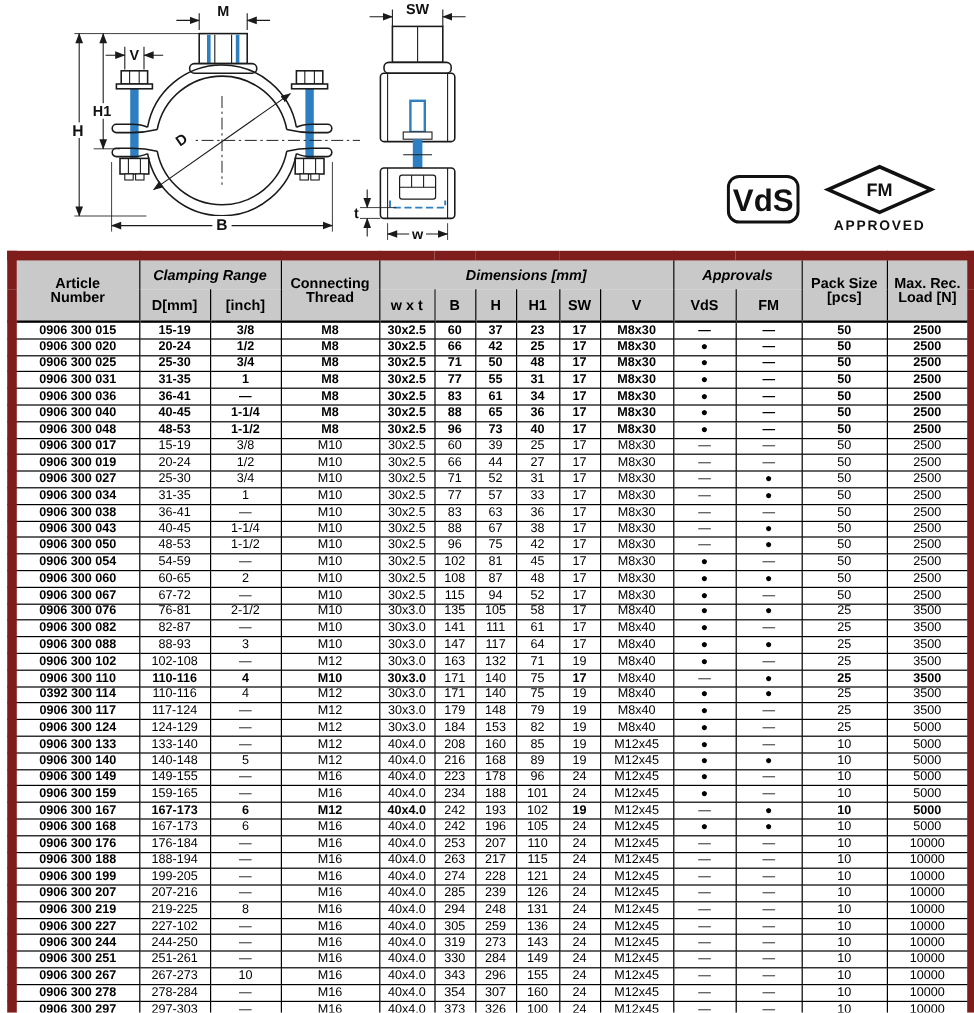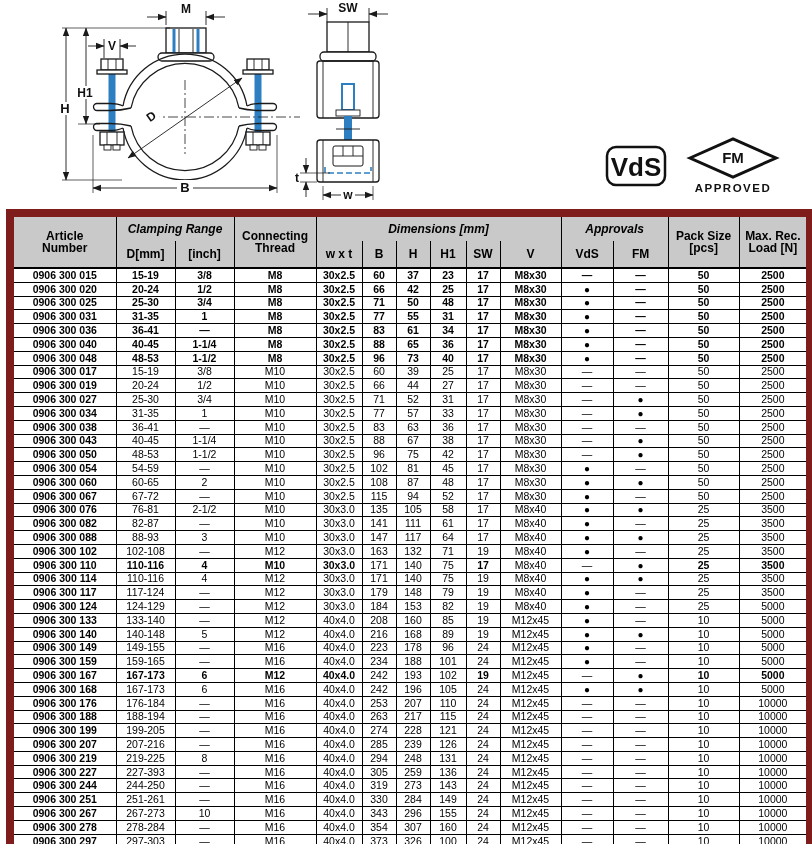--- a/index.html
+++ b/index.html
@@ -602,21 +602,21 @@
           <td>140</td>
           <td>75</td>
           <td class="b">17</td>
           <td>M8x40</td>
           <td>—</td>
           <td class="dot">●</td>
           <td class="b">25</td>
           <td class="b">3500</td>
         </tr>
         <tr>
-          <td class="b">0906 300 114</td>
+          <td class="b">0392 300 114</td>
           <td>110-116</td>
           <td>4</td>
           <td>M12</td>
           <td>30x3.0</td>
           <td>171</td>
           <td>140</td>
           <td>75</td>
           <td>19</td>
           <td>M8x40</td>
           <td class="dot">●</td>
@@ -827,21 +827,21 @@
           <td>131</td>
           <td>24</td>
           <td>M12x45</td>
           <td>—</td>
           <td>—</td>
           <td>10</td>
           <td>10000</td>
         </tr>
         <tr>
           <td class="b">0906 300 227</td>
-          <td>227-393</td>
+          <td>227-102</td>
           <td>—</td>
           <td>M16</td>
           <td>40x4.0</td>
           <td>305</td>
           <td>259</td>
           <td>136</td>
           <td>24</td>
           <td>M12x45</td>
           <td>—</td>
           <td>—</td>

